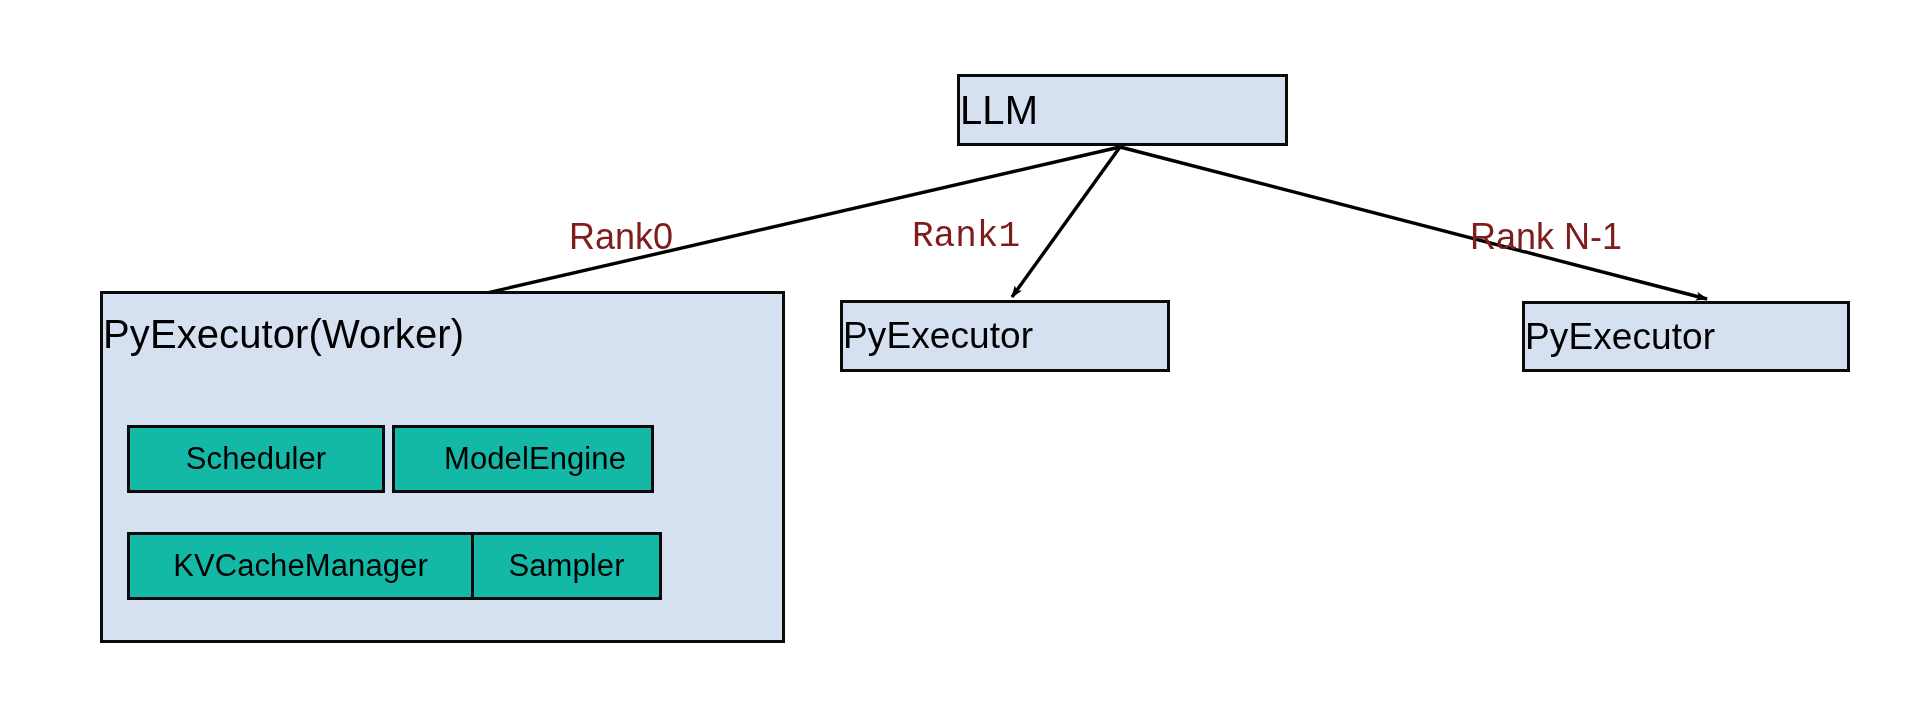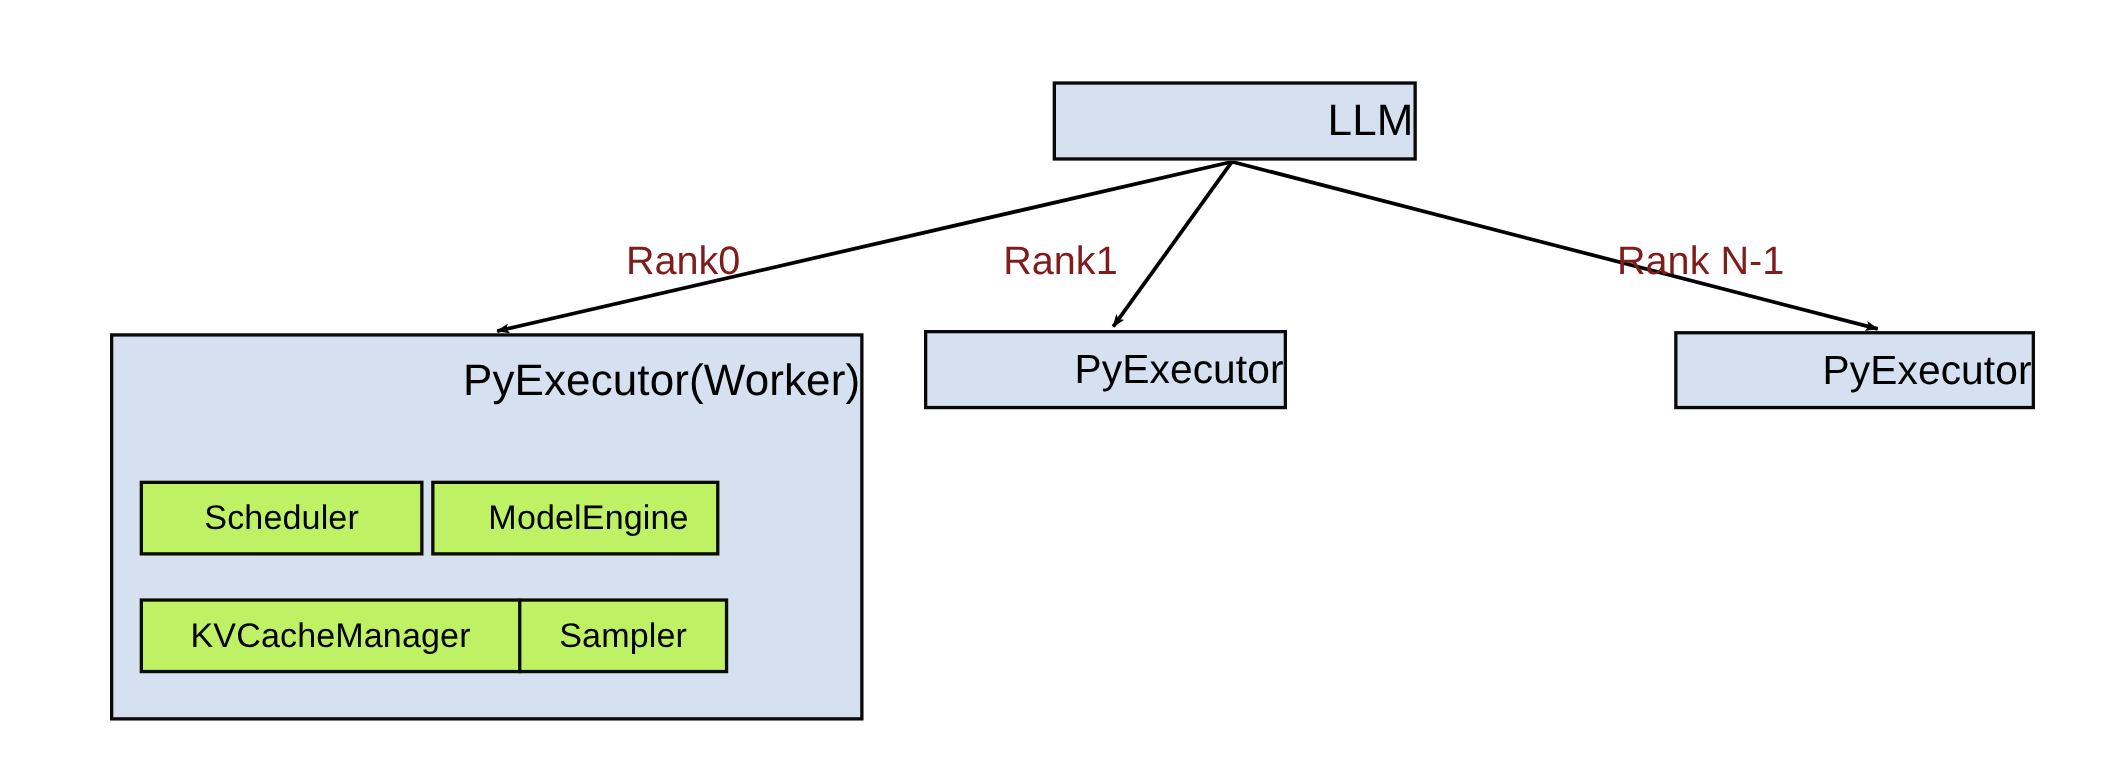--- a/index.html
+++ b/index.html
@@ -26,54 +26,54 @@
     height: 710px;
     pointer-events: none;
   }
   .node {
     position: absolute;
     box-sizing: border-box;
     background: #d5e0f0;
     border: 3px solid #0a0a0a;
     color: #000000;
     display: flex;
-    justify-content: flex-end;
+    justify-content: flex-start;
   }
   .node-label {
     display: block;
     white-space: nowrap;
     letter-spacing: 0.1px;
   }
 
   
   #node-llm {
     left: 957px;
     top: 74px;
     width: 331px;
     height: 72px;
     align-items: center;
   }
   #node-llm .node-label { font-size: 40px; }
 
   
   #node-worker {
     left: 100px;
-    top: 303px;
+    top: 291px;
     width: 685px;
     height: 352px;
     align-items: flex-start;
     padding-top: 18px;
   }
   #node-worker > .node-label { font-size: 40px; }
 
   
   .subnode {
     position: absolute;
     box-sizing: border-box;
-    background: #bef264;
+    background: #14b8a6;
     border: 3px solid #0a0a0a;
     display: flex;
     align-items: center;
     justify-content: center;
     color: #000000;
   }
   .subnode .node-label { font-size: 31px; }
 
   #sub-scheduler    { left: 24px;  top: 131px; width: 258px; height: 68px; }
   #sub-modelengine  { left: 289px; top: 131px; width: 262px; height: 68px; padding-left: 24px; }
@@ -101,21 +101,21 @@
 
   
   .edge-label {
     position: absolute;
     font-size: 36px;
     color: #7f1d1d;
     white-space: nowrap;
     background: transparent;
   }
   #edge-label-rank0   { left: 569px;  top: 216px; }
-  #edge-label-rank1   { left: 912px;  top: 216px; }
+  #edge-label-rank1   { left: 912px;  top: 216px; font-family: Liberation Mono, monospace; }
   #edge-label-rankn   { left: 1470px; top: 216px; text-align: center; }
 </style>
 </head>
 <body>
 
 <div id="canvas">
 
   <svg id="edges" viewBox="0 0 1928 710" width="1928" height="710" xmlns="http://www.w3.org/2000/svg">
     <defs>
       <marker id="arrowhead" markerWidth="12" markerHeight="9" refX="11" refY="4.5" orient="auto" markerUnits="userSpaceOnUse">

